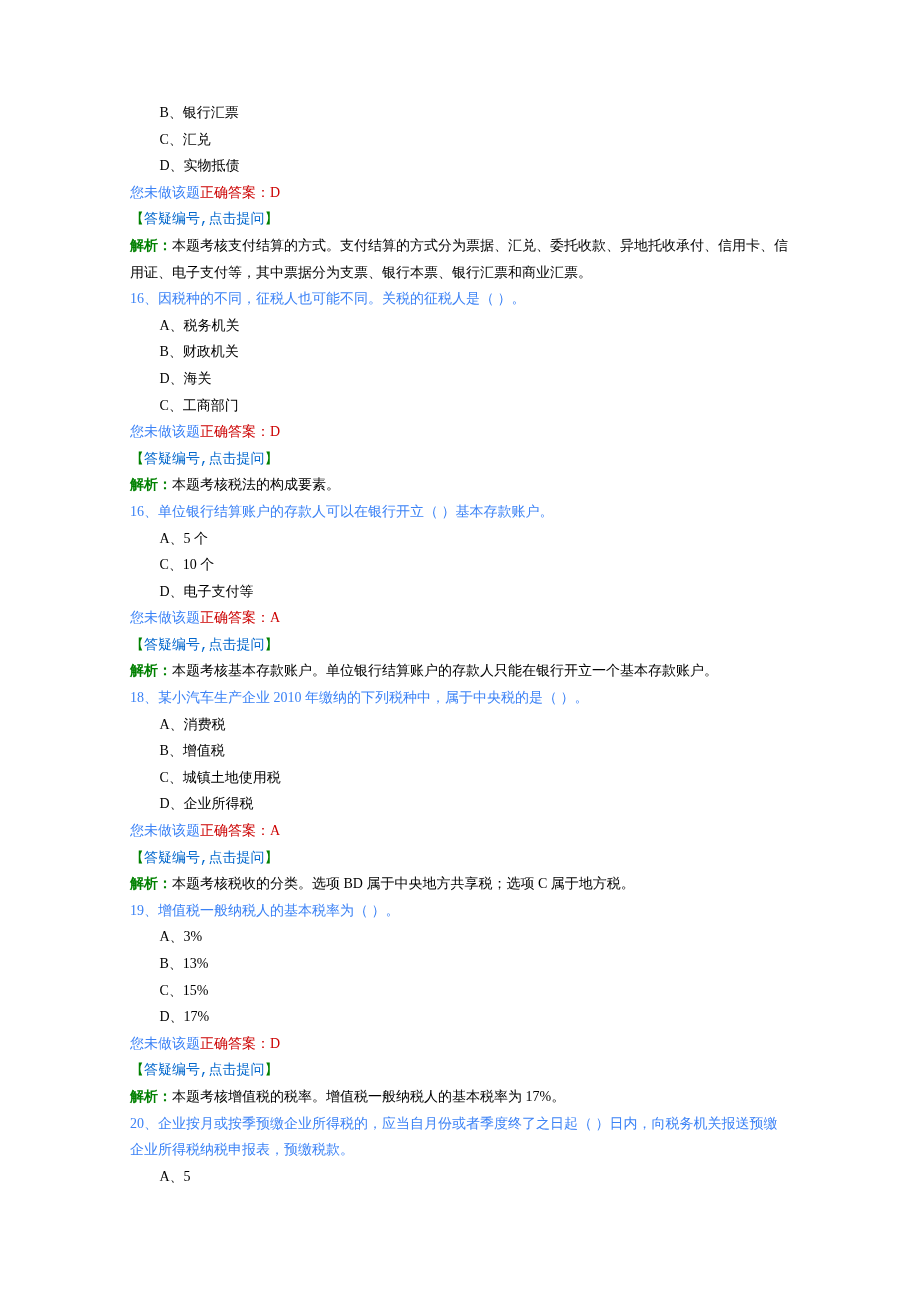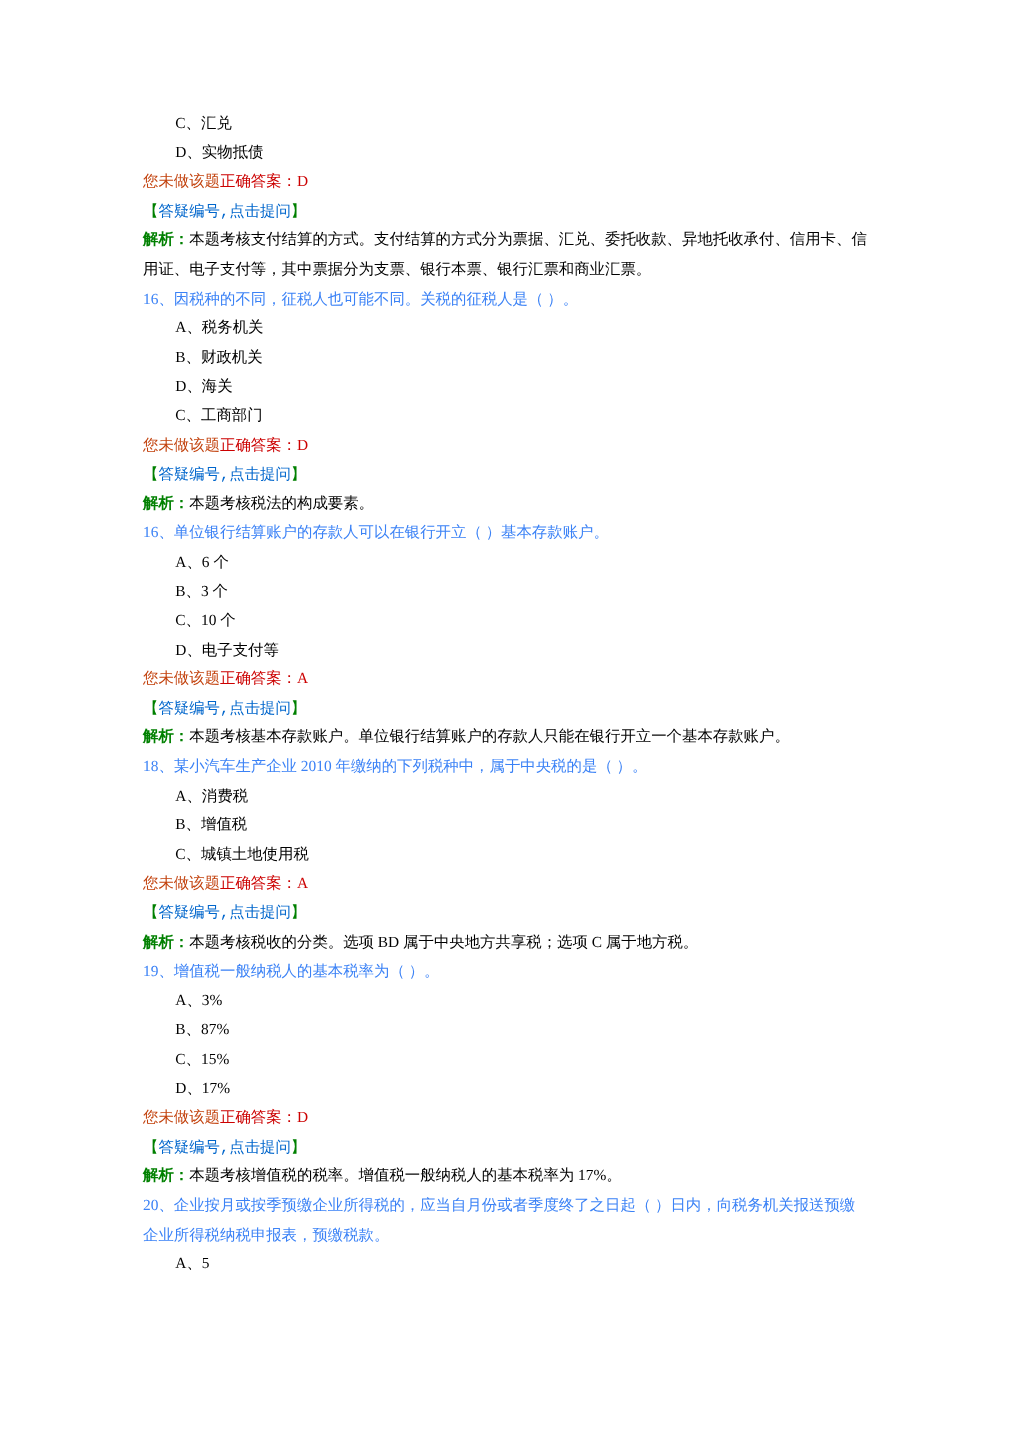--- a/index.html
+++ b/index.html
@@ -9,21 +9,21 @@
       color: #000;
       background: #fff;
       margin: 0;
       padding: 100px 130px 40px 130px;
       width: 660px;
     }
     .option {
       padding-left: 2.1em;
     }
     .status-not-done {
-      color: #c2410c;
+      color: #3b82f6;
     }
     .correct-answer {
       color: #cc0000;
     }
     .question-link {
       color: #0066cc;
       font-family: Liberation Mono, monospace;
     }
     .analysis-label {
       color: #008000;
@@ -37,63 +37,64 @@
       color: #3b82f6;
     }
     .bracket-open, .bracket-close {
       color: #008000;
     }
   </style>
 </head>
 <body>
 
 <div>
+  <div class="option"><span>B、银行汇票</span></div>
   <div class="option"><span>C、汇兑</span></div>
   <div class="option"><span>D、实物抵债</span></div>
   <div><span class="status-not-done">您未做该题</span><span class="correct-answer">正确答案：</span><span class="correct-answer">D</span></div>
   <div><span class="bracket-open">【</span><span class="question-link">答疑编号,点击提问</span><span class="bracket-close">】</span></div>
   <div><span class="analysis-label">解析：</span><span class="analysis-text">本题考核支付结算的方式。支付结算的方式分为票据、汇兑、委托收款、异地托收承付、信用卡、信用证、电子支付等，其中票据分为支票、银行本票、银行汇票和商业汇票。</span></div>
 </div>
 
 <div>
   <div class="question-text">16、因税种的不同，征税人也可能不同。关税的征税人是（ ）。</div>
   <div class="option"><span>A、税务机关</span></div>
   <div class="option"><span>B、财政机关</span></div>
   <div class="option"><span>D、海关</span></div>
   <div class="option"><span>C、工商部门</span></div>
   <div><span class="status-not-done">您未做该题</span><span class="correct-answer">正确答案：</span><span class="correct-answer">D</span></div>
   <div><span class="bracket-open">【</span><span class="question-link">答疑编号,点击提问</span><span class="bracket-close">】</span></div>
   <div><span class="analysis-label">解析：</span><span class="analysis-text">本题考核税法的构成要素。</span></div>
 </div>
 
 <div>
   <div class="question-text">16、单位银行结算账户的存款人可以在银行开立（ ）基本存款账户。</div>
-  <div class="option"><span>A、6 个</span></div>
-  <div class="option"><span>B、3 个</span></div>
+  <div class="option"><span>A、5 个</span></div>
   <div class="option"><span>C、10 个</span></div>
   <div class="option"><span>D、电子支付等</span></div>
   <div><span class="status-not-done">您未做该题</span><span class="correct-answer">正确答案：</span><span class="correct-answer">A</span></div>
   <div><span class="bracket-open">【</span><span class="question-link">答疑编号,点击提问</span><span class="bracket-close">】</span></div>
   <div><span class="analysis-label">解析：</span><span class="analysis-text">本题考核基本存款账户。单位银行结算账户的存款人只能在银行开立一个基本存款账户。</span></div>
 </div>
 
 <div>
   <div class="question-text">18、某小汽车生产企业 2010 年缴纳的下列税种中，属于中央税的是（ ）。</div>
   <div class="option"><span>A、消费税</span></div>
   <div class="option"><span>B、增值税</span></div>
   <div class="option"><span>C、城镇土地使用税</span></div>
+  <div class="option"><span>D、企业所得税</span></div>
   <div><span class="status-not-done">您未做该题</span><span class="correct-answer">正确答案：</span><span class="correct-answer">A</span></div>
   <div><span class="bracket-open">【</span><span class="question-link">答疑编号,点击提问</span><span class="bracket-close">】</span></div>
   <div><span class="analysis-label">解析：</span><span class="analysis-text">本题考核税收的分类。选项 BD 属于中央地方共享税；选项 C 属于地方税。</span></div>
 </div>
 
 <div>
   <div class="question-text">19、增值税一般纳税人的基本税率为（ ）。</div>
   <div class="option"><span>A、3%</span></div>
-  <div class="option"><span>B、87%</span></div>
+  <div class="option"><span>B、13%</span></div>
   <div class="option"><span>C、15%</span></div>
   <div class="option"><span>D、17%</span></div>
   <div><span class="status-not-done">您未做该题</span><span class="correct-answer">正确答案：</span><span class="correct-answer">D</span></div>
   <div><span class="bracket-open">【</span><span class="question-link">答疑编号,点击提问</span><span class="bracket-close">】</span></div>
   <div><span class="analysis-label">解析：</span><span class="analysis-text">本题考核增值税的税率。增值税一般纳税人的基本税率为 17%。</span></div>
 </div>
 
 <div>
   <div class="question-text">20、企业按月或按季预缴企业所得税的，应当自月份或者季度终了之日起（ ）日内，向税务机关报送预缴企业所得税纳税申报表，预缴税款。</div>
   <div class="option"><span>A、5</span></div>

